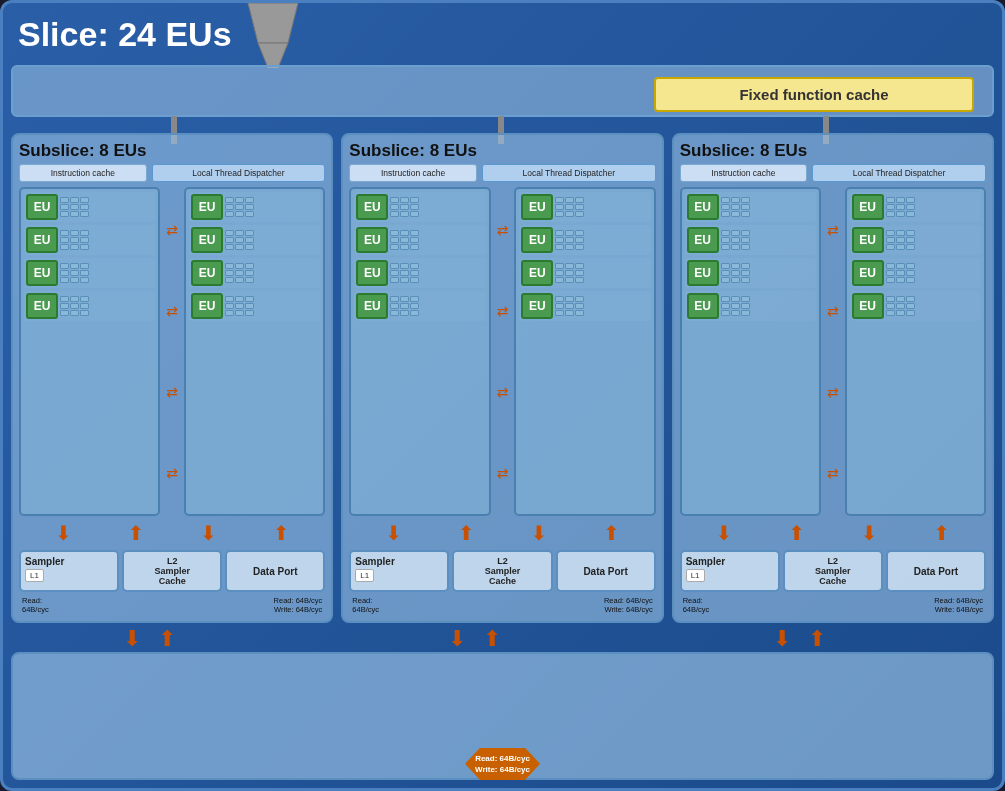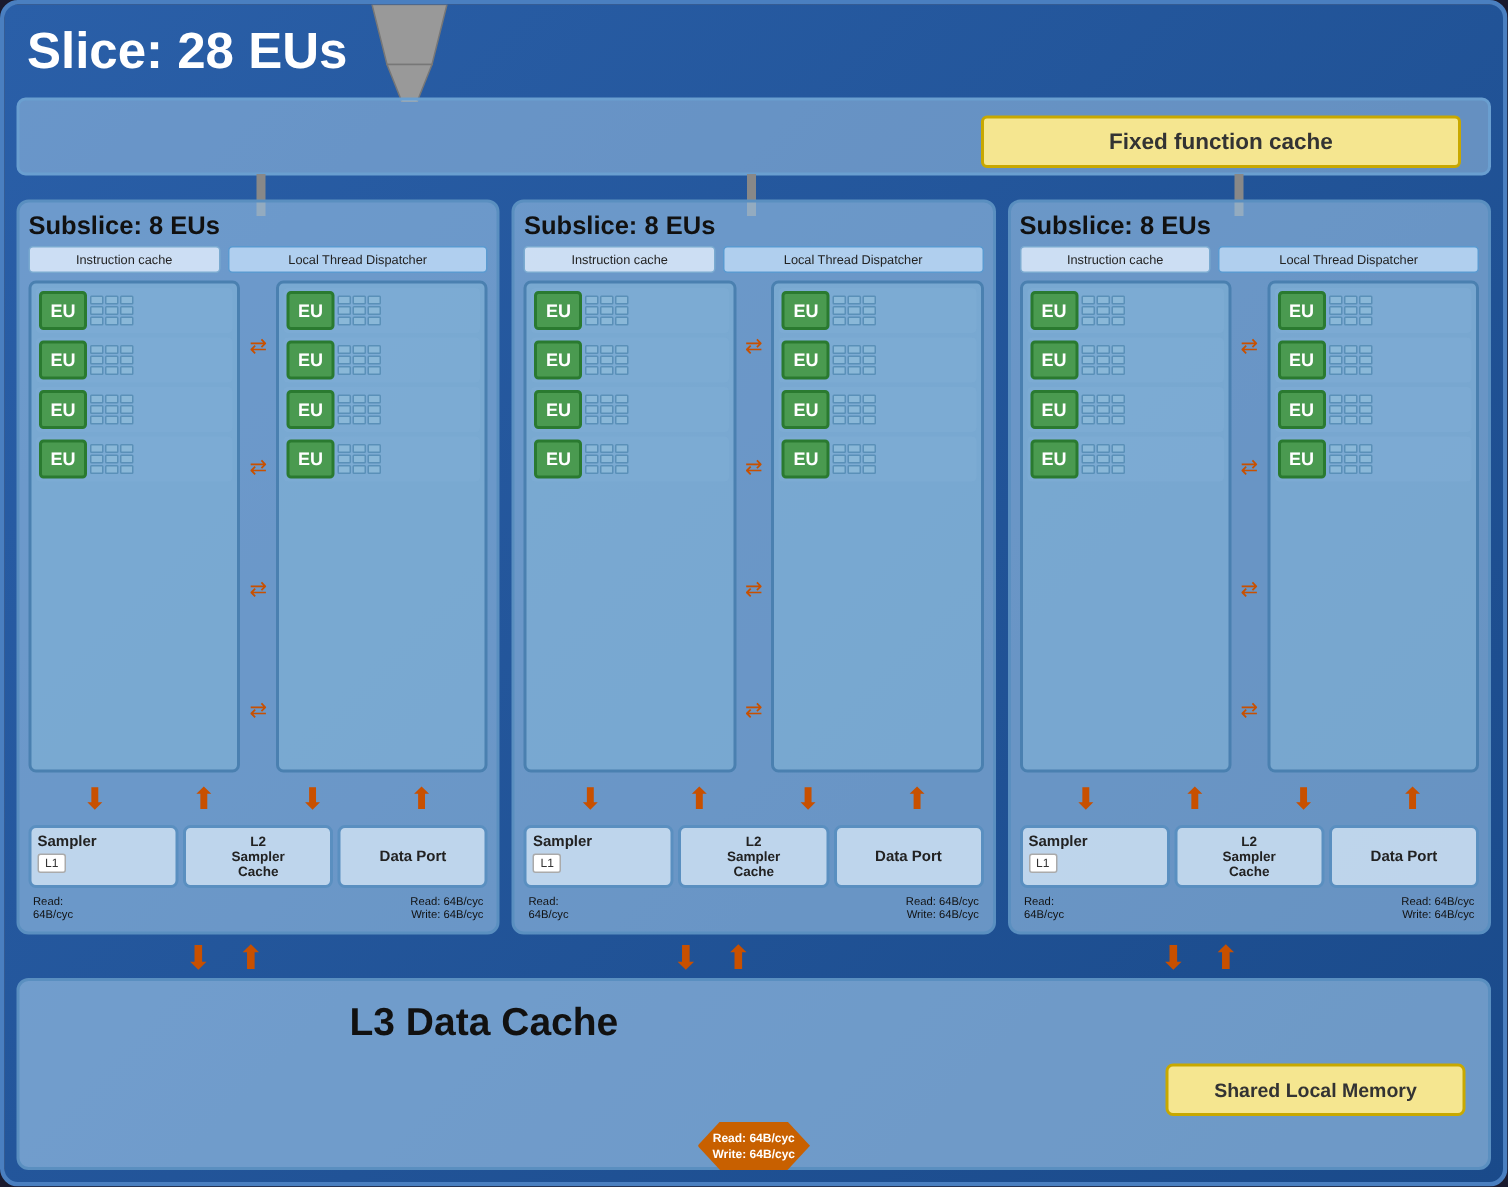--- a/index.html
+++ b/index.html
@@ -14,21 +14,21 @@
       padding: 12px;
       position: relative;
       overflow: hidden;
     }
   </style>
 </head>
 <body>
 
 <div class="main-container">
 
-  <div style="position:absolute;top:12px;left:15px;color:white;font-size:34px;font-weight:bold;">Slice: 28 EUs</div>
+  <div style="position:absolute;top:12px;left:15px;color:white;font-size:34px;font-weight:bold;">Slice: 24 EUs</div>
 
   <div style="position:absolute;top:0;left:240px;width:60px;height:60px;">
     <svg width="60" height="65" viewBox="0 0 60 65">
       <polygon points="5,0 55,0 45,40 15,40" fill="#999" stroke="#777" stroke-width="1"></polygon>
       <polygon points="15,40 45,40 35,65 25,65" fill="#999" stroke="#777" stroke-width="1"></polygon>
     </svg>
   </div>
 
   <div style="position:absolute;top:62px;left:8px;right:8px;height:52px;background:rgba(170,205,235,0.5);border:2px solid #6a9fd0;border-radius:6px;"></div>
 
@@ -668,22 +668,20 @@
         <div style="font-size:7.5px;color:#111;white-space:pre-line;">Read:
 64B/cyc</div>
         <div style="font-size:7.5px;color:#111;white-space:pre-line;text-align:right;">Read: 64B/cyc
 Write: 64B/cyc</div>
       </div>
     </div>
 
   </div>
 
   <div style="position:absolute;bottom:8px;left:8px;right:8px;height:128px;background:rgba(155,195,230,0.65);border:2px solid #5a8fc0;border-radius:8px;padding:8px 15px;display:flex;align-items:flex-end;gap:12px;">
-    <div style="position:absolute;top:12px;left:220px;font-size:26px;font-weight:bold;color:#111;">L3 Data Cache</div>
-    <div style="background:#f5e690;border:2px solid #c8a800;border-radius:5px;padding:8px 20px;font-size:13px;font-weight:bold;color:#333;text-align:center;margin-left:auto;align-self:center;margin-top:20px;min-width:200px;">Shared Local Memory</div>
   </div>
 
   <div style="position:absolute;bottom:8px;left:50%;transform:translateX(-50%);display:flex;flex-direction:column;align-items:center;">
     <div style="font-size:8px;color:white;font-weight:bold;text-align:center;line-height:1.4;white-space:pre-line;background:#c86000;padding:5px 10px;clip-path:polygon(20% 0%, 80% 0%, 100% 50%, 80% 100%, 20% 100%, 0% 50%);margin-bottom:0;">Read: 64B/cyc
 Write: 64B/cyc</div>
   </div>
 
   <div style="position:absolute;bottom:136px;left:155px;color:#c85000;font-size:22px;">⬆</div>
   <div style="position:absolute;bottom:136px;left:480px;color:#c85000;font-size:22px;">⬆</div>
   <div style="position:absolute;bottom:136px;left:805px;color:#c85000;font-size:22px;">⬆</div>

